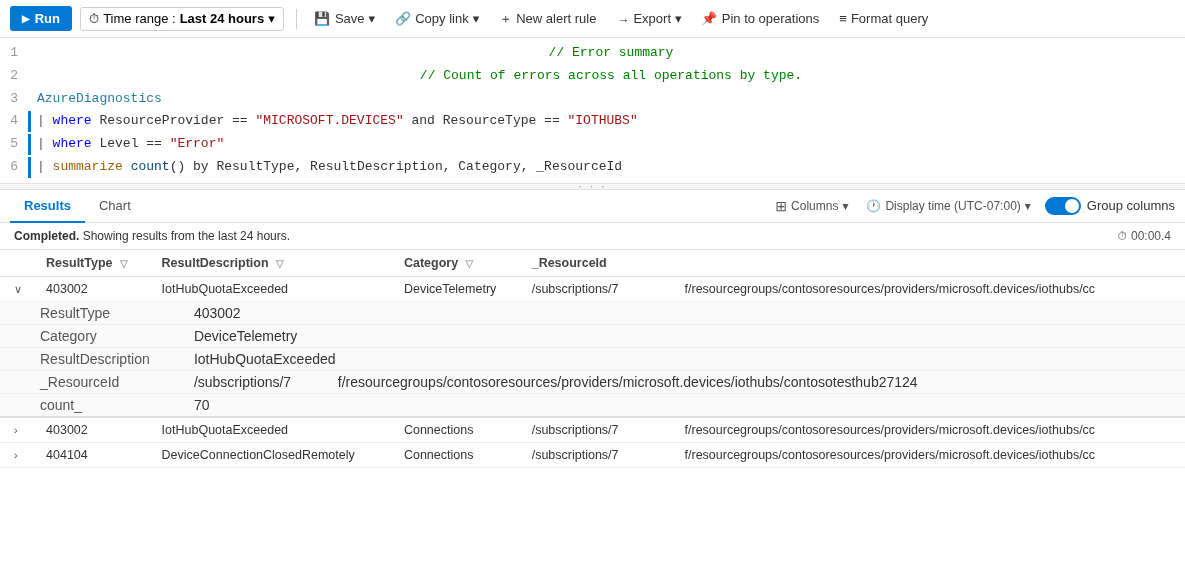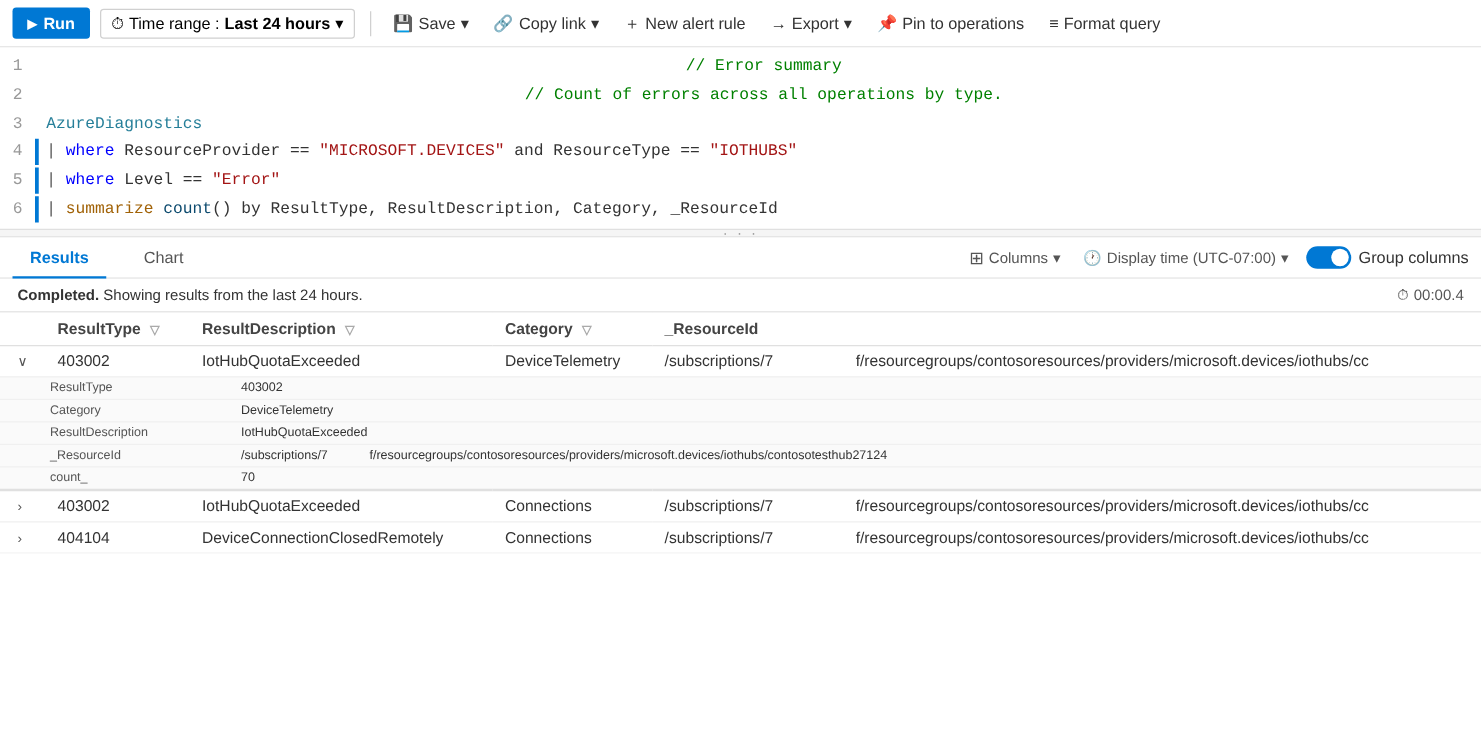--- a/index.html
+++ b/index.html
@@ -112,21 +112,21 @@
 
     
     .results-area { display: flex; flex-direction: column; }
 
     
     .tab-bar {
       display: flex;
       align-items: center;
       padding: 0 10px;
       border-bottom: 1px solid #e0e0e0;
-      gap: 16px;
+      gap: 0;
       background: #fff;
     }
     .tab {
       padding: 8px 14px;
       cursor: pointer;
       font-size: 13px;
       color: #555;
       border-bottom: 2px solid transparent;
       margin-bottom: -1px;
     }
@@ -225,21 +225,21 @@
       background: none;
       border: none;
       cursor: pointer;
       color: #555;
       font-size: 11px;
       padding: 0 4px;
     }
     .expanded-row td {
       background: #fafafa;
       padding: 3px 10px 3px 40px;
-      font-size: 10px;
+      font-size: 14px;
       color: #333;
       border-bottom: 1px solid #f0f0f0;
     }
     .expanded-row .prop-name { color: #555; width: 150px; display: inline-block; }
     .expanded-row .prop-val { color: #333; }
   </style>
 </head>
 <body>
 
 <div class="toolbar">

